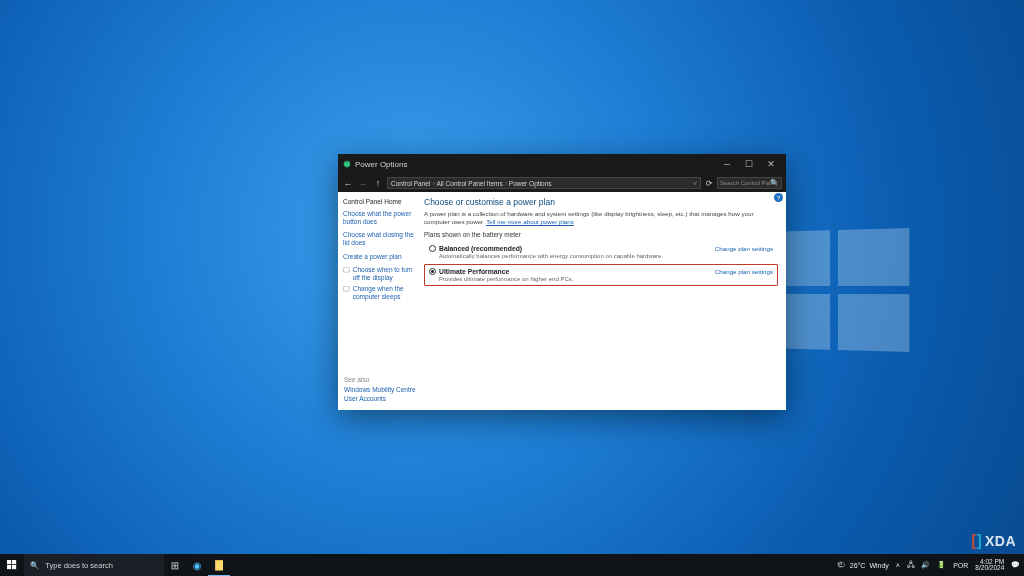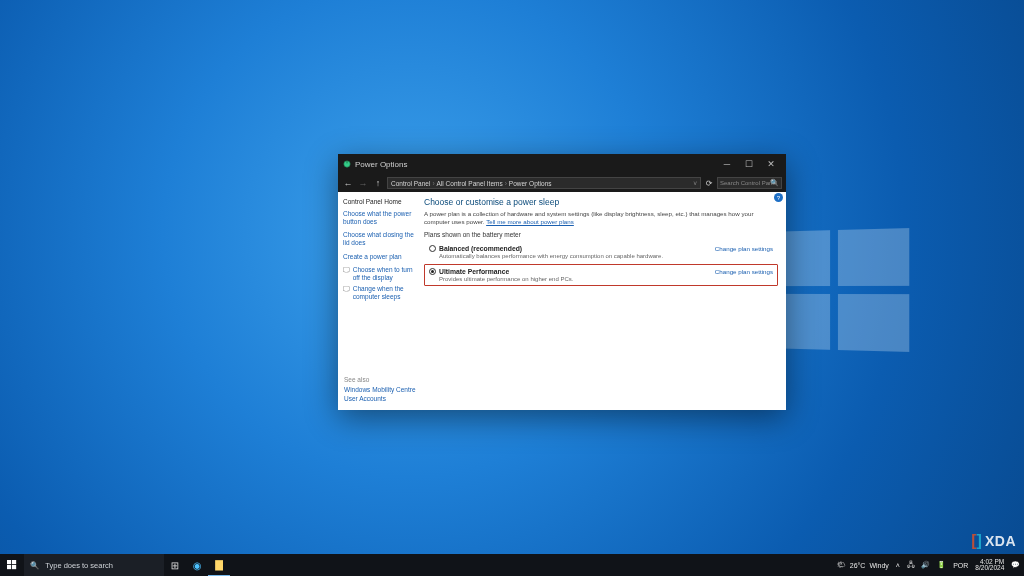--- a/index.html
+++ b/index.html
@@ -147,21 +147,21 @@
         </div>
 
       <div class="seealso">
         <div class="hdr">See also</div>
         <div class="lnk">Windows Mobility Centre</div>
         <div class="lnk">User Accounts</div>
       </div>
     </div>
 
     <div class="main">
-      <h1>Choose or customise a power sleep</h1>
+      <h1>Choose or customise a power plan</h1>
       <div class="desc">
         <span>A power plan is a collection of hardware and system settings (like display brightness, sleep, etc.) that manages how your computer uses power.</span>
         <a>Tell me more about power plans</a>
       </div>
       <div class="meterlabel">Plans shown on the battery meter</div>
 
       <div class="plan">
         <div class="planhead">
           <span class="radio"></span>
           <span class="planname">Balanced (recommended)</span>

